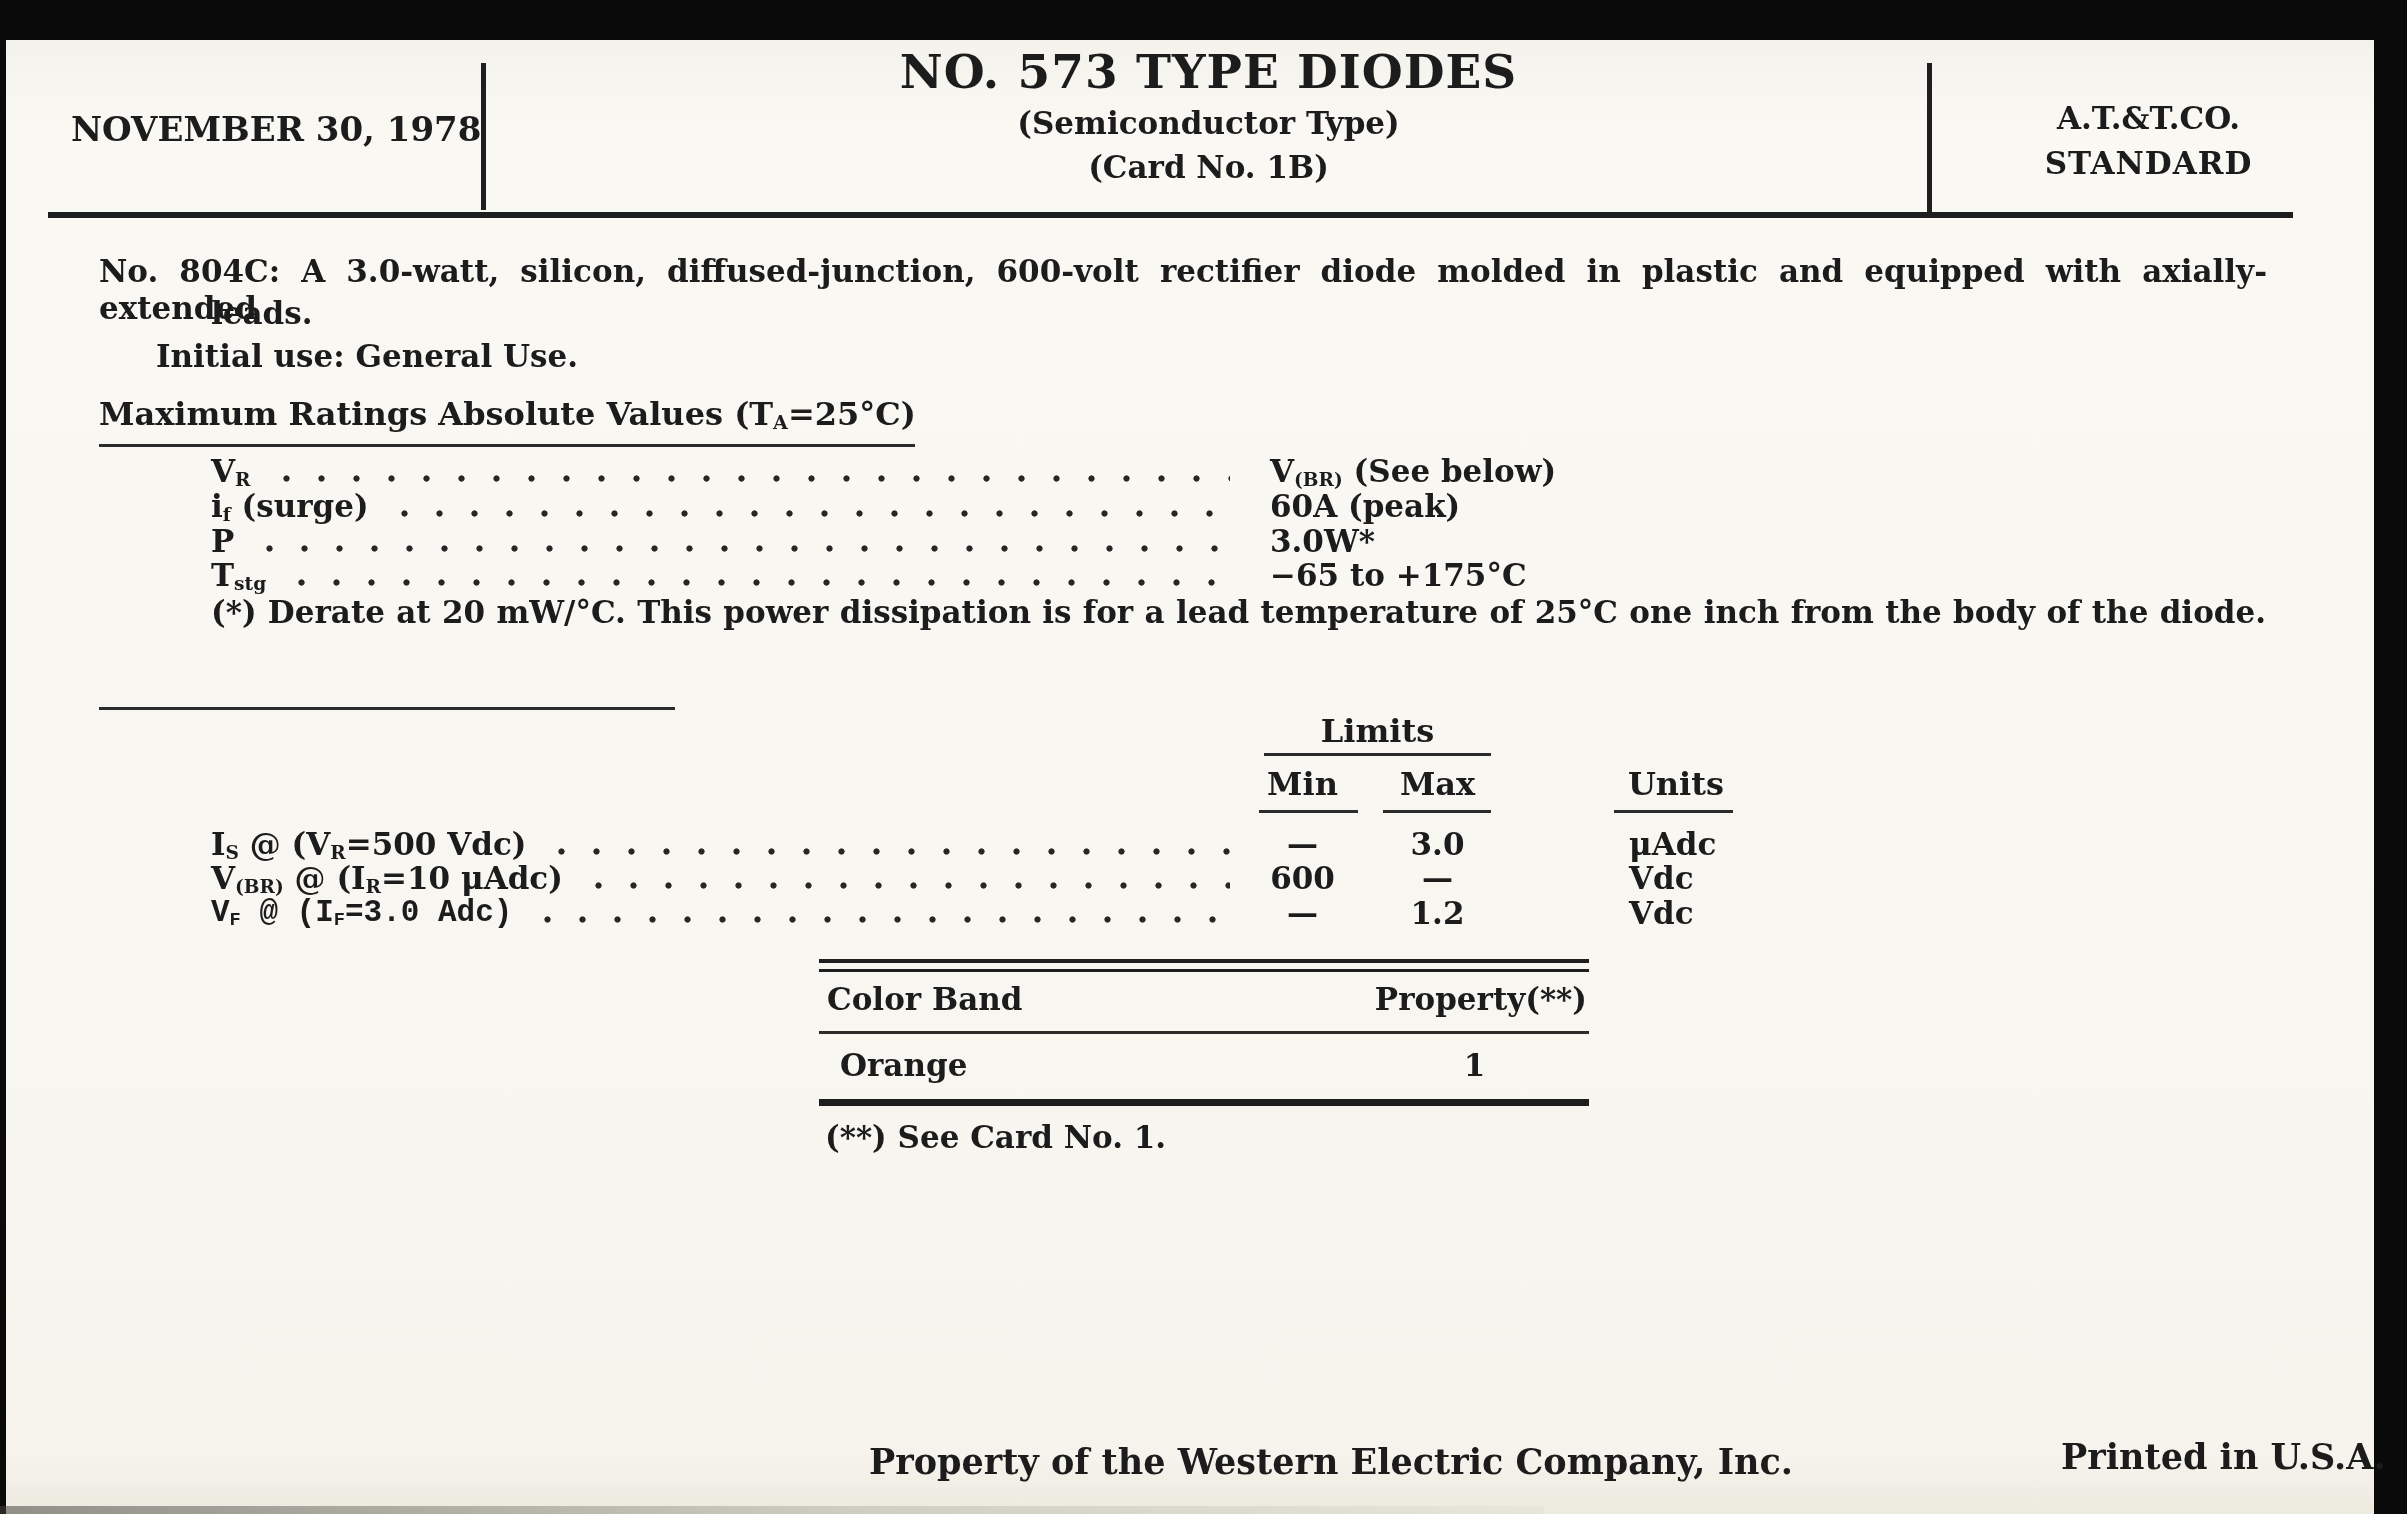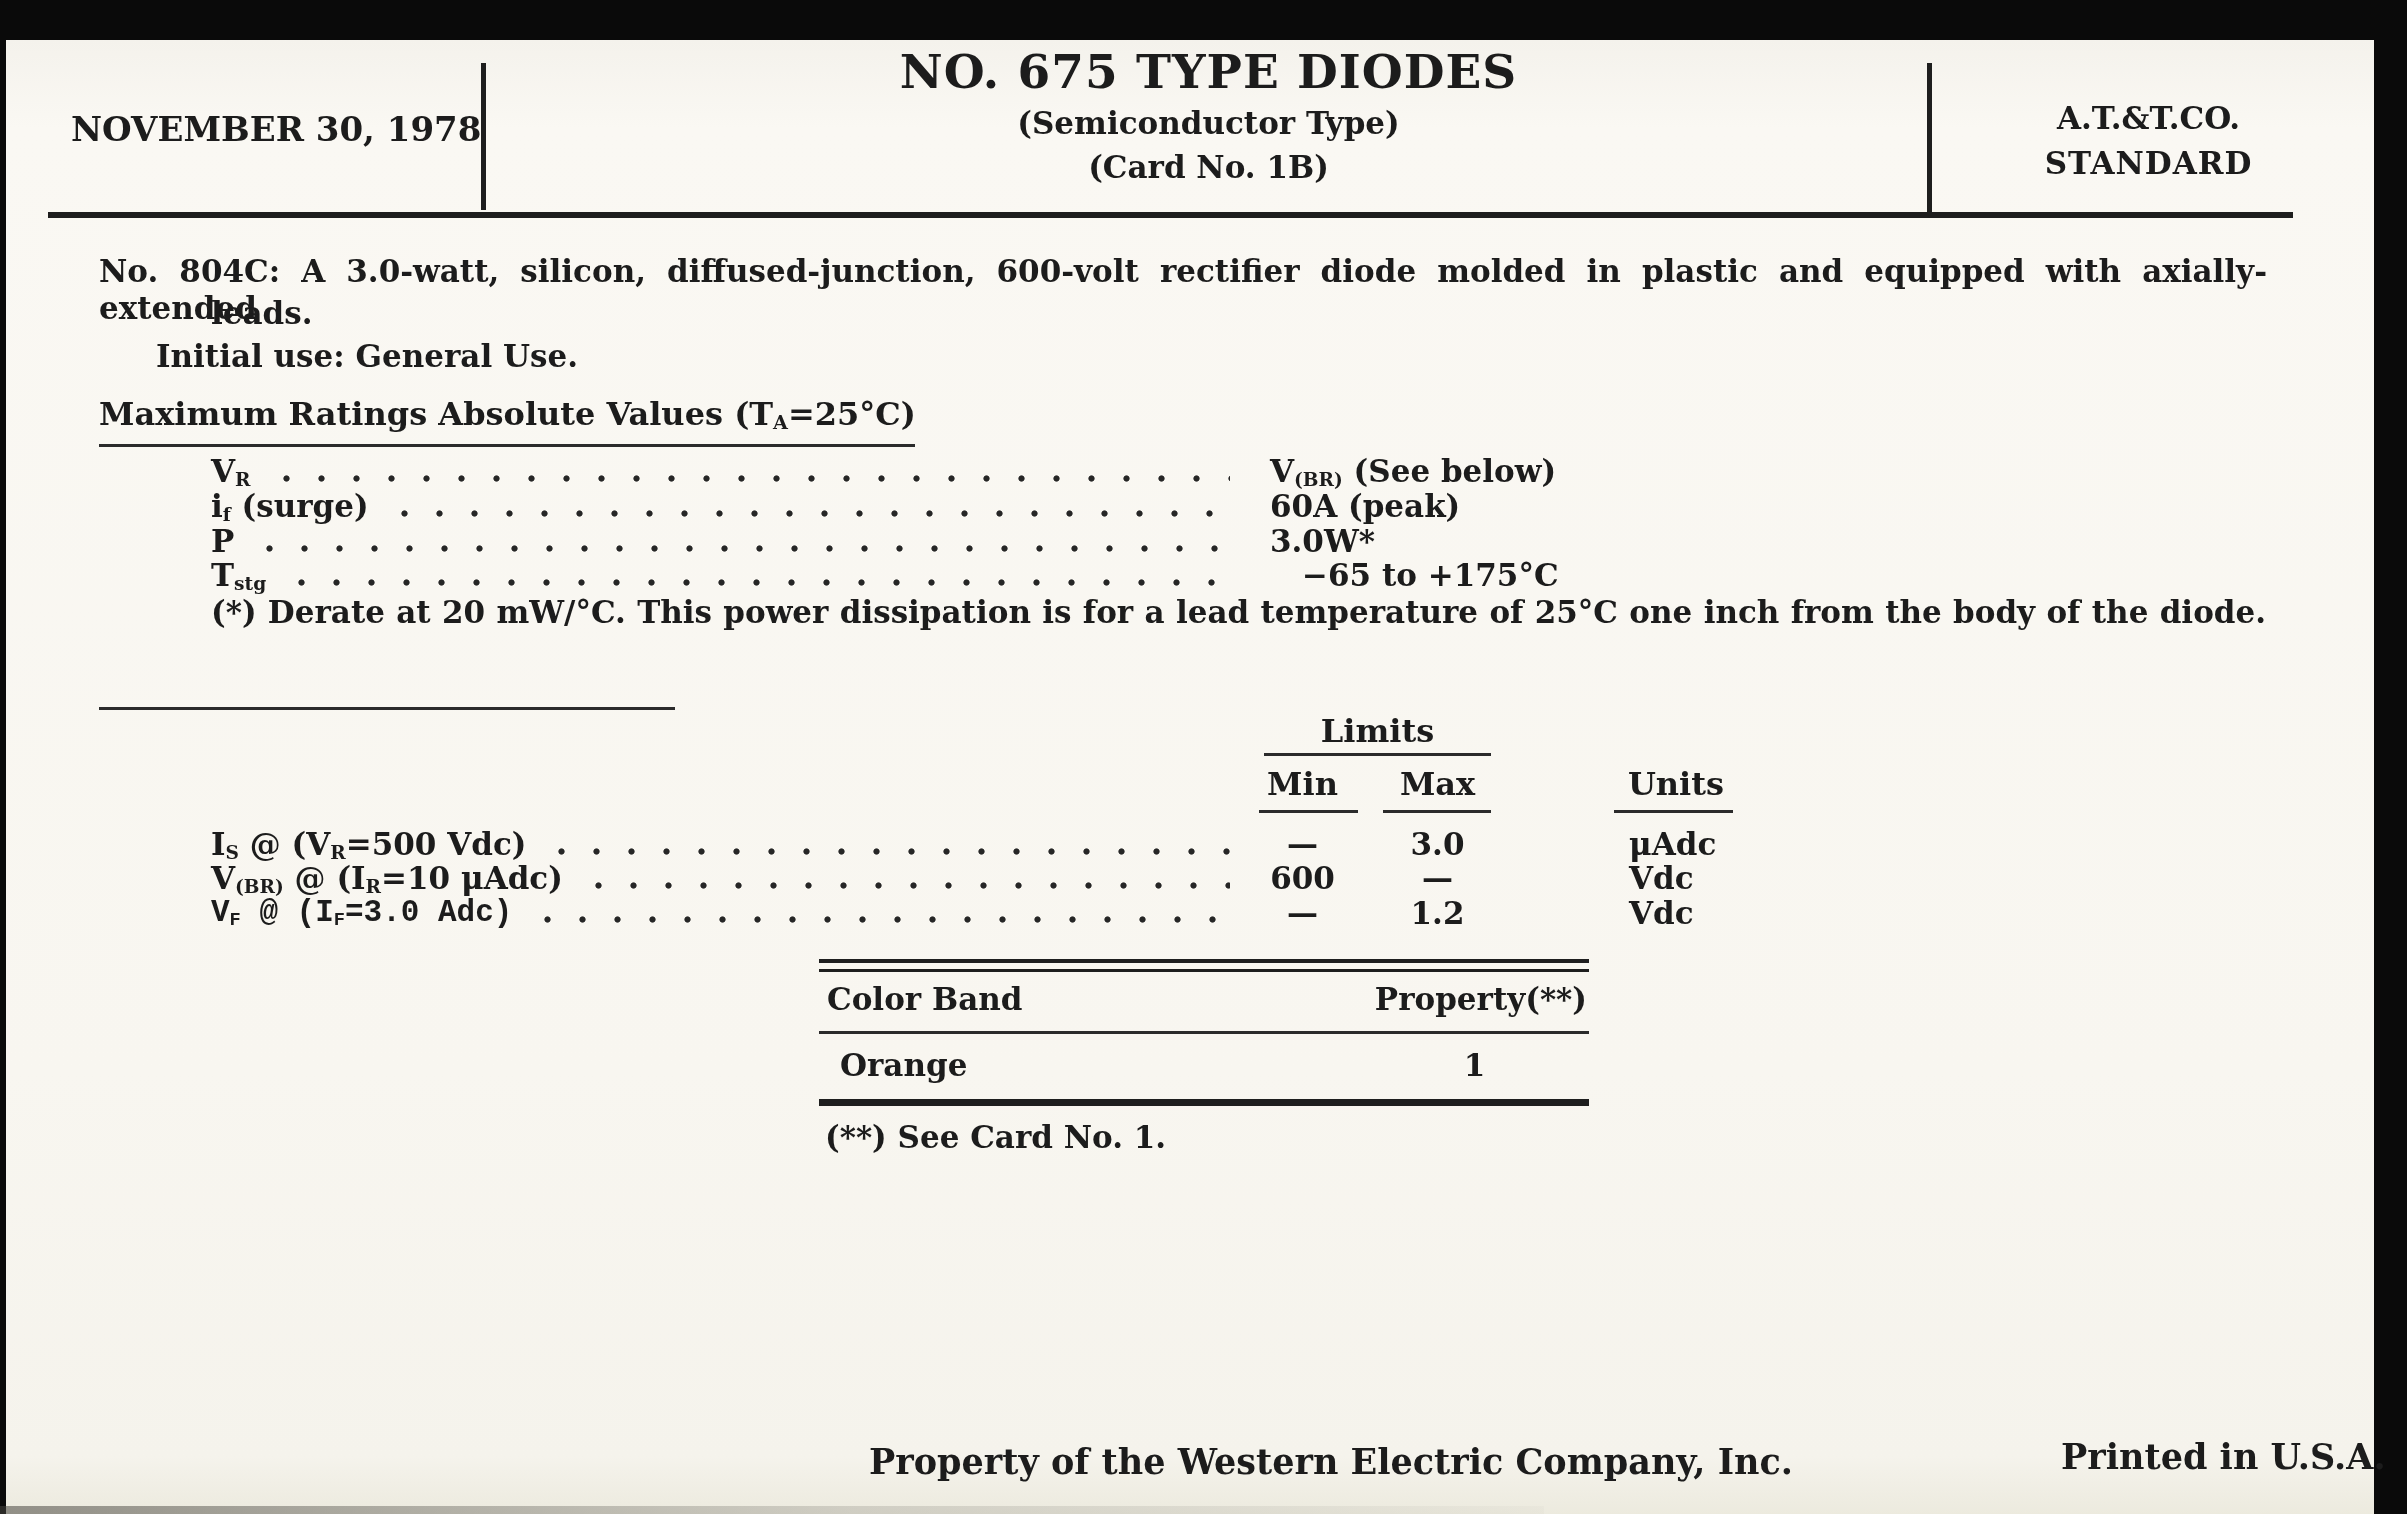--- a/index.html
+++ b/index.html
@@ -39,21 +39,21 @@
 </head>
 <body>
 
 <div class="page">
   <div class="card"></div>
 
   <div class="abs fs34" style="left:71px;top:109px;">NOVEMBER 30, 1978</div>
 
   <div class="rule" style="left:481px;top:63px;width:5px;height:147px;"></div>
 
-  <div class="abs center fs47" style="left:790px;top:44px;width:837px;">NO. 675 TYPE DIODES</div>
+  <div class="abs center fs47" style="left:790px;top:44px;width:837px;">NO. 573 TYPE DIODES</div>
   <div class="abs center fs31" style="left:790px;top:105px;width:837px;">(Semiconductor Type)</div>
   <div class="abs center fs31" style="left:790px;top:149px;width:837px;">(Card No. 1B)</div>
 
   <div class="rule" style="left:1927px;top:63px;width:5px;height:149px;"></div>
 
   <div class="abs center fs31" style="left:1980px;top:100px;width:337px;">A.T.&amp;T.CO.</div>
   <div class="abs center fs31" style="left:1980px;top:145px;width:337px;letter-spacing:1px;">STANDARD</div>
 
   <div class="rule" style="left:48px;top:212px;width:2245px;height:6px;"></div>
 
@@ -79,21 +79,21 @@
   <div class="dotrow fs31" style="left:211px;top:523px;width:1025px;">
     <span><span>P</span></span>
     <span class="leader"></span>
   </div>
   <div class="abs fs31" style="left:1270px;top:523px;"><span>3.0W*</span></div>
 
   <div class="dotrow fs31" style="left:211px;top:557px;width:1025px;">
     <span><span>T</span><sub>stg</sub></span>
     <span class="leader"></span>
   </div>
-  <div class="abs fs31" style="left:1270px;top:557px;margin-left:32px;"><span>−65 to +175°C</span></div>
+  <div class="abs fs31" style="left:1270px;top:557px;"><span>−65 to +175°C</span></div>
 
   <div class="abs jline fs31" style="left:211px;top:594px;width:2055px;">(*) Derate at 20 mW/°C. This power dissipation is for a lead temperature of 25°C one inch from the body of the diode.</div>
 
   <div class="rule soft" style="left:99px;top:707px;width:576px;height:3px;"></div>
 
   <div class="abs center fs32" style="left:1264px;top:713px;width:227px;">Limits</div>
   <div class="rule soft" style="left:1264px;top:753px;width:227px;height:3px;"></div>
 
   <div class="abs center fs32" style="left:1249px;top:766px;width:107px;">Min</div>
   <div class="abs center fs32" style="left:1384px;top:766px;width:107px;">Max</div>

